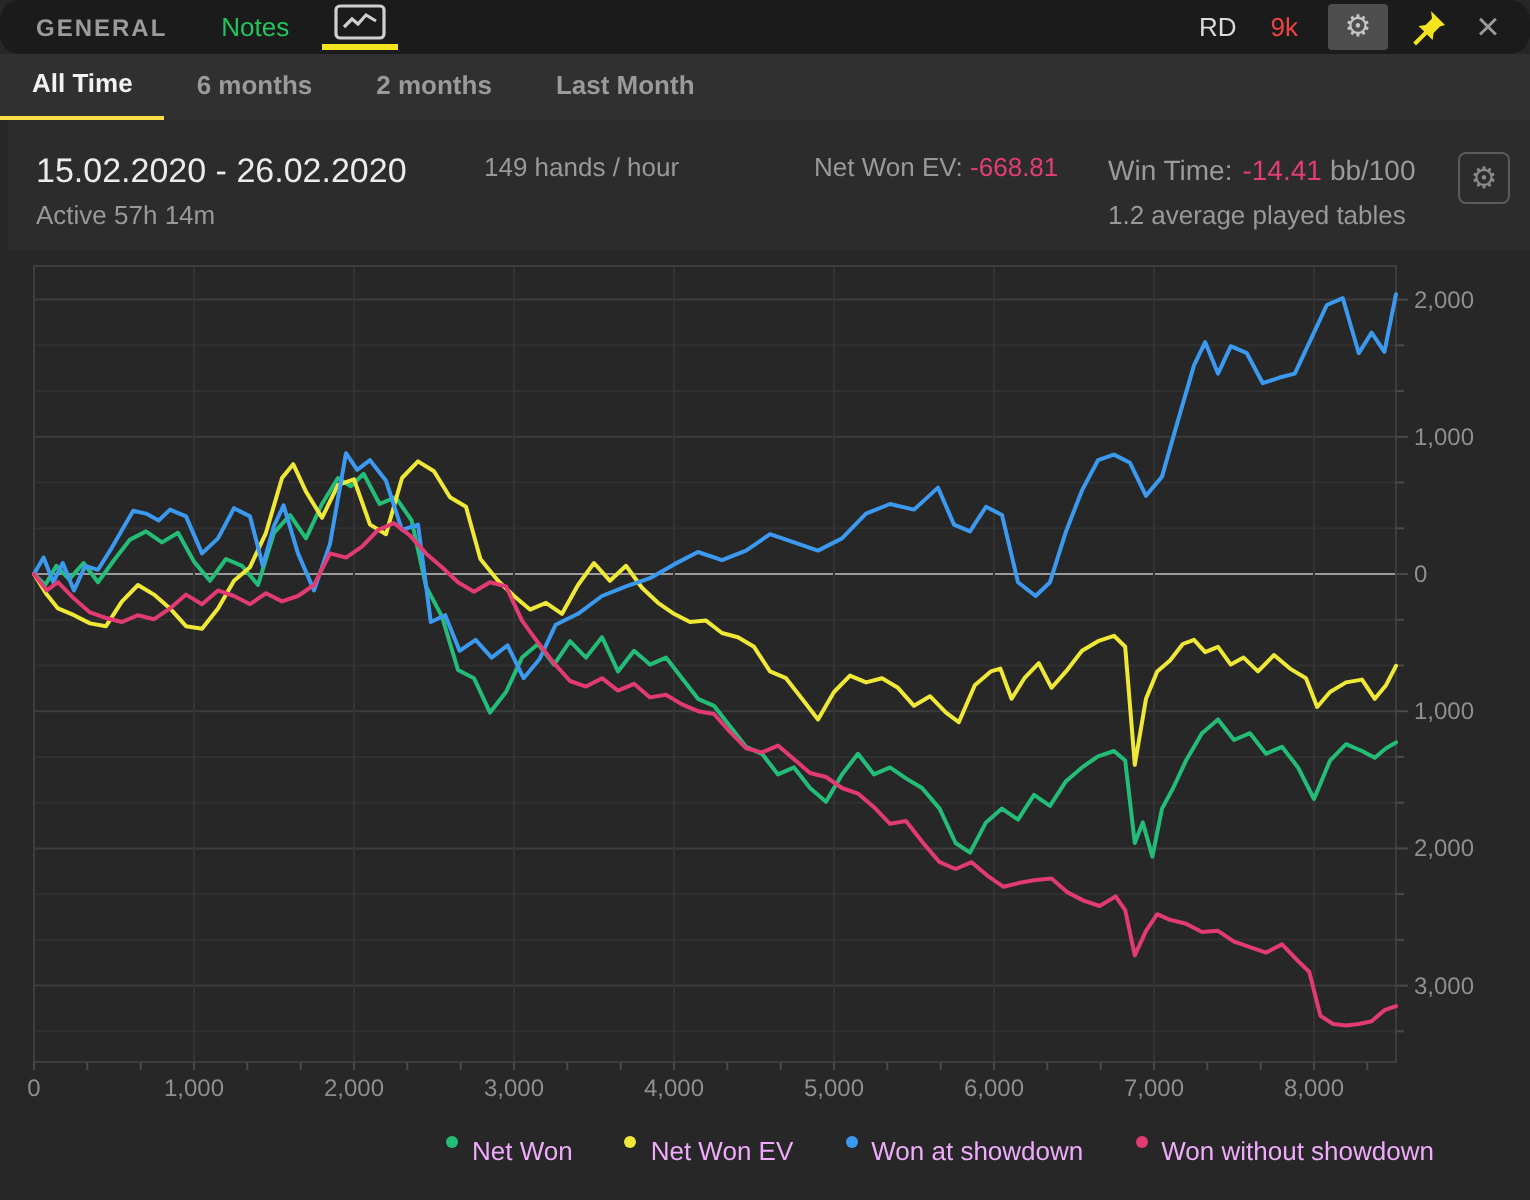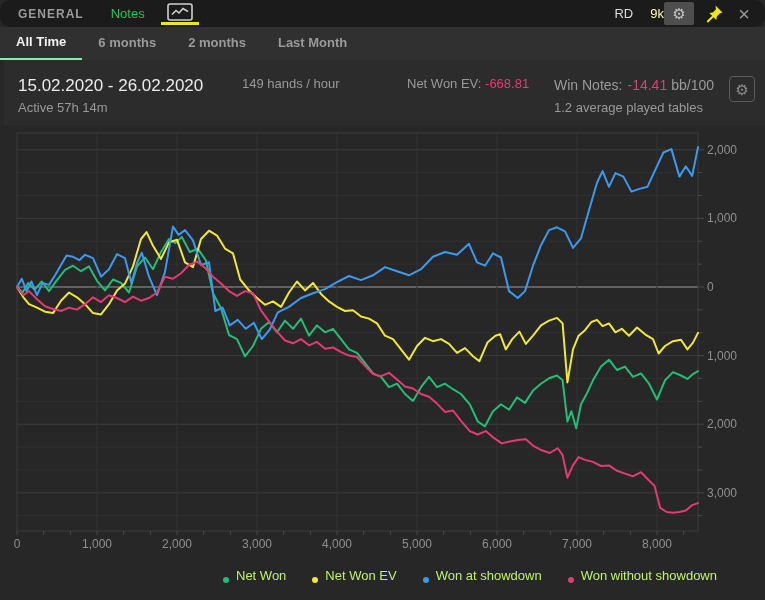--- a/index.html
+++ b/index.html
@@ -6,29 +6,29 @@
   #app{position:relative;width:765px;height:600px;overflow:hidden;background:#272727;-webkit-font-smoothing:antialiased;}
 
   
   .topbar{position:absolute;top:0;left:0;width:765px;height:27px;background:#1b1b1b;display:flex;align-items:center;border-radius:10px;}
   .tb-general{margin-left:18px;font-size:12px;font-weight:bold;letter-spacing:1px;color:#9b9b9b;cursor:default;}
   .tb-notes{margin-left:27px;font-size:13px;font-weight:normal;color:#22c55e;}
   .tb-graphtab{position:relative;margin-left:16px;width:38px;height:27px;display:flex;align-items:center;justify-content:center;}
   .tb-graphtab .underline{position:absolute;left:0;bottom:2px;width:38px;height:3px;background:#f3e41f;}
   .tb-right{margin-left:auto;display:flex;align-items:center;padding-right:12px;}
   .tb-rd{color:#dcdcdc;font-size:13px;margin-right:17px;}
-  .tb-9k{color:#fef9c3;font-size:13px;}
+  .tb-9k{color:#ef4444;font-size:13px;margin-right:15px;}
   .tb-gearbtn{width:30px;height:23px;background:#4e4e4e;border-radius:2px;display:flex;align-items:center;justify-content:center;color:#c4c4c4;font-size:15px;line-height:1;}
   .tb-pin{margin-left:9px;width:22px;height:22px;display:flex;align-items:center;justify-content:center;}
   .tb-close{margin-left:10px;color:#9a9a9a;font-size:20px;line-height:1;width:18px;text-align:center;}
 
   
   .periods{position:absolute;top:27px;left:0;width:765px;height:33px;background:#303030;display:flex;}
   .ptab{box-sizing:border-box;height:33px;line-height:32px;padding:0 16px;font-size:13px;font-weight:bold;color:#9a9a9a;}
-  .ptab.active{color:#f2f2f2;border-bottom:2px solid #86efac;line-height:30px;}
+  .ptab.active{color:#f2f2f2;border-bottom:2px solid #fde047;line-height:30px;}
 
   
   .stats{position:absolute;top:60px;left:4px;width:765px;height:65px;background:#2c2c2c;}
   .scol{position:absolute;top:14px;}
   .scol .l1{font-size:17px;color:#ebebeb;height:24px;line-height:24px;white-space:nowrap;}
   .scol .l2{font-size:13px;color:#999;margin-top:2px;white-space:nowrap;}
   .scol1{left:14px;} .scol2{left:238px;} .scol3{left:390px;} .scol4{left:550px;}
   .nw-label{font-weight:bold;color:#f5f5f5;font-size:15px;margin-right:7px;}
   .pink{color:#e23d75;}
   .scol3 .l2{margin-left:13px;}
@@ -39,21 +39,21 @@
 
   
   .chartband{position:absolute;top:125px;left:0;width:765px;height:475px;background:#272727;}
   #chart-svg{position:absolute;top:0;left:0;}
   .watermark{position:absolute;left:20px;top:362px;display:flex;align-items:center;}
   .wm-text{margin-left:8px;font-size:13px;font-weight:bold;letter-spacing:0.4px;color:#8c8c8c;}
   .wm-text .two{color:#3fae4a;}
 
   
   .legend{position:absolute;top:443px;left:0;width:765px;box-sizing:border-box;padding-left:175px;display:flex;justify-content:center;gap:26px;}
-  .legend-item{display:flex;align-items:flex-end;font-size:13px;color:#bef264;white-space:nowrap;}
+  .legend-item{display:flex;align-items:flex-start;font-size:13px;color:#f0abfc;white-space:nowrap;}
   .dot{width:6px;height:6px;border-radius:50%;margin-right:7px;display:inline-block;}
 </style>
 </head>
 <body>
 
 <div id="app">
 
   <div class="topbar">
     <div class="tb-general">GENERAL</div>
     <div class="tb-notes">Notes</div>
@@ -93,21 +93,21 @@
       <div class="l1">15.02.2020 - 26.02.2020</div>
       <div class="l2">Active 57h 14m</div>
     </div>
     <div class="scol scol2">
       <div class="l2">149 hands / hour</div>
     </div>
     <div class="scol scol3">
       <div class="l2"><span>Net Won  EV:</span> <span class="pink">-668.81</span></div>
     </div>
     <div class="scol scol4">
-      <div class="l1"><span>Win Notes:</span><span class="pink wr-gap">-14.41</span><span>bb/100</span></div>
+      <div class="l1"><span>Win Time:</span><span class="pink wr-gap">-14.41</span><span>bb/100</span></div>
       <div class="l2">1.2 average played tables</div>
     </div>
     <div class="chart-gear">
         <span>⚙</span>
       </div>
   </div>
 
   <div class="chartband">
     <svg id="chart-svg" width="765" height="435">
         <line x1="17" y1="24.80000000000001" x2="698" y2="24.80000000000001" stroke="#3c3c3c" stroke-width="1"></line>

